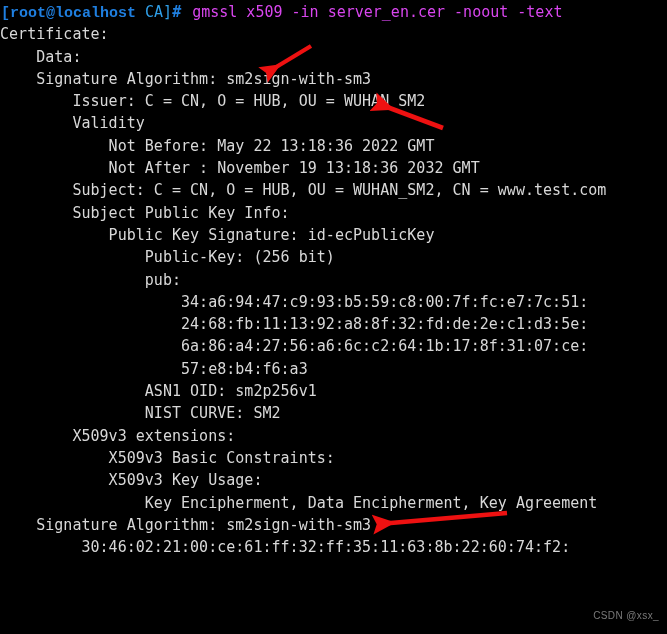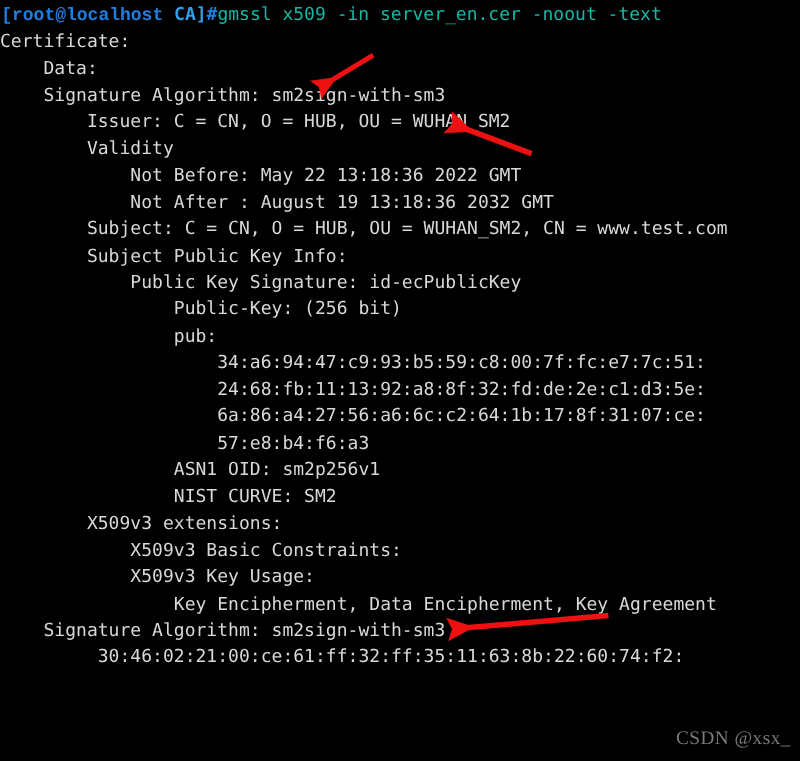--- a/index.html
+++ b/index.html
@@ -38,36 +38,37 @@
     height: 22.3px;
     padding-left: 1px;
   }
   .prompt-user {
     color: #1f7fe0;
     font-weight: bold;
     font-family: Liberation Mono, monospace;
   }
   .prompt-host {
     color: #2f9fe8;
-    font-weight: bold;
+    font-weight: normal;
   }
   .prompt-hash {
     color: #1f7fe0;
     font-weight: bold;
   }
   .cmd {
-    color: #14b8a6;
+    color: #d946ef;
+    margin-left: 11px;
   }
   .watermark {
     position: absolute;
     right: 8px;
     bottom: 7px;
     color: #7a7a7a;
-    font-family: Liberation Serif, serif;
-    font-size: 16px;
+    font-family: Liberation Sans, sans-serif;
+    font-size: 10px;
     letter-spacing: 0.4px;
     z-index: 4;
     white-space: pre;
   }
   .annot-layer {
     position: absolute;
     left: 0;
     top: 0;
     width: 667px;
     height: 634px;
@@ -84,21 +85,21 @@
 
     <div class="prompt-line"><span class="prompt-user">[root@localhost</span><span class="prompt-host"> CA]</span><span class="prompt-hash">#</span><span class="cmd">gmssl x509 -in server_en.cer -noout -text</span></div>
 
     <div id="output-body">
         <div class="line">Certificate:</div>
         <div class="line">    Data:</div>
         <div class="line">    Signature Algorithm: sm2sign-with-sm3</div>
         <div class="line">        Issuer: C = CN, O = HUB, OU = WUHAN_SM2</div>
         <div class="line">        Validity</div>
         <div class="line">            Not Before: May 22 13:18:36 2022 GMT</div>
-        <div class="line">            Not After : August 19 13:18:36 2032 GMT</div>
+        <div class="line">            Not After : November 19 13:18:36 2032 GMT</div>
         <div class="line">        Subject: C = CN, O = HUB, OU = WUHAN_SM2, CN = www.test.com</div>
         <div class="line">        Subject Public Key Info:</div>
         <div class="line">            Public Key Signature: id-ecPublicKey</div>
         <div class="line">                Public-Key: (256 bit)</div>
         <div class="line">                pub:</div>
         <div class="line">                    34:a6:94:47:c9:93:b5:59:c8:00:7f:fc:e7:7c:51:</div>
         <div class="line">                    24:68:fb:11:13:92:a8:8f:32:fd:de:2e:c1:d3:5e:</div>
         <div class="line">                    6a:86:a4:27:56:a6:6c:c2:64:1b:17:8f:31:07:ce:</div>
         <div class="line">                    57:e8:b4:f6:a3</div>
         <div class="line">                ASN1 OID: sm2p256v1</div>

